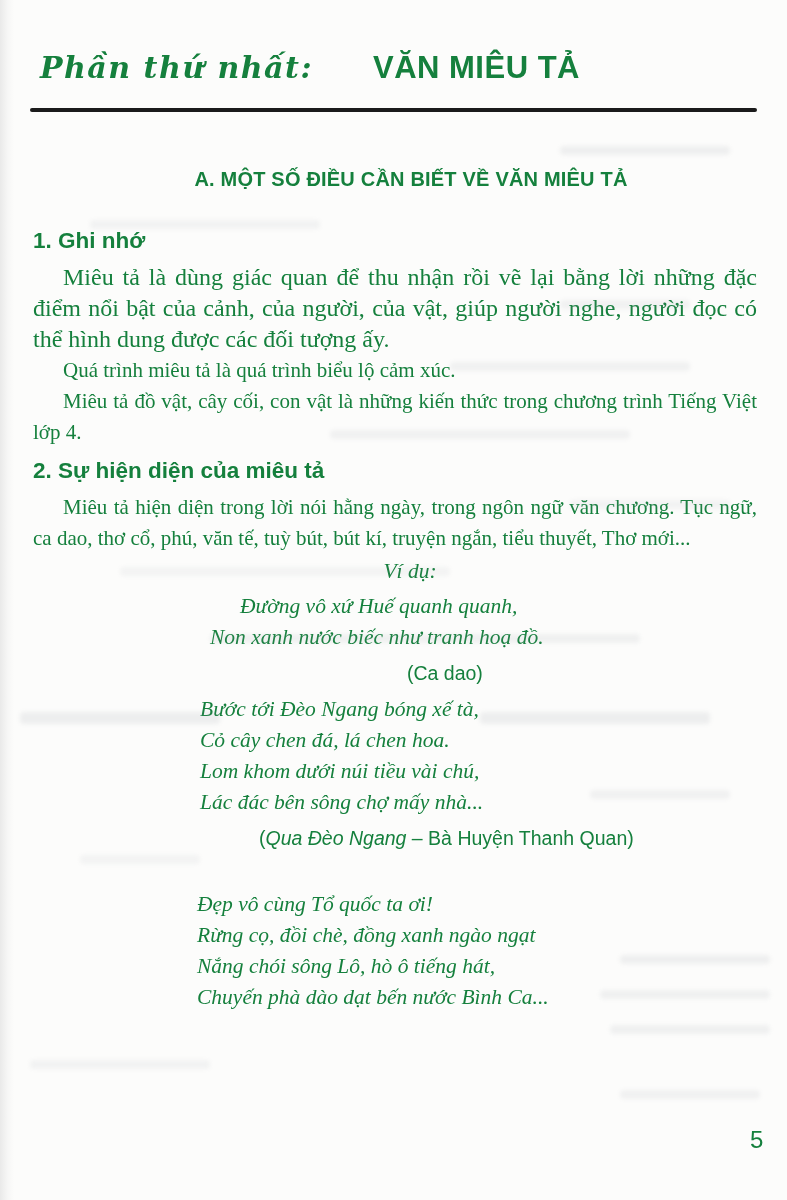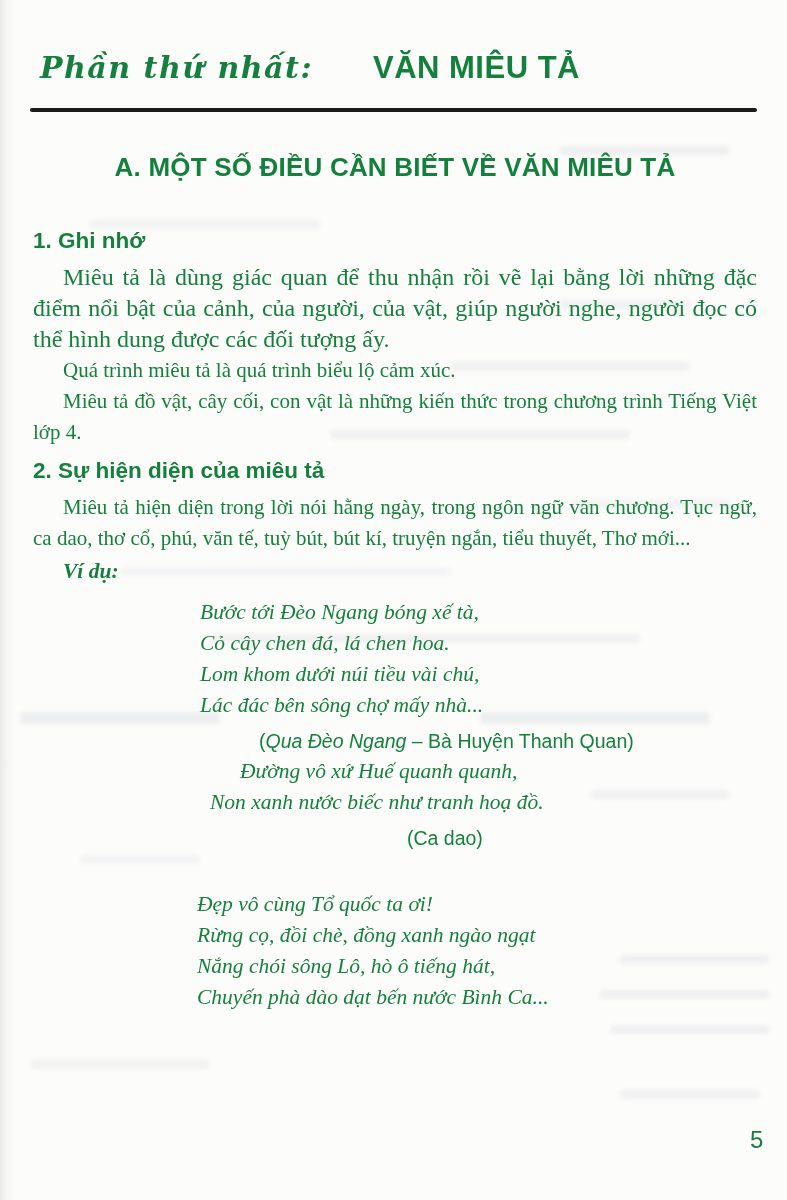--- a/index.html
+++ b/index.html
@@ -32,40 +32,40 @@
     font-weight:700; font-size:31px; letter-spacing:0.5px;
     margin-left:60px; white-space:nowrap;text-align:right;
   }
   .rule {
     position:absolute; top:108px; left:30px; width:727px; height:4px;
     background:#1b1b1b; border-radius:2px;
   }
   
   .title-a {
     position:absolute; top:152px; left:33px; width:724px;
-    margin:0; text-align:center;
+    margin:16px; text-align:center;
     font-family:"Liberation Sans", sans-serif;
-    font-weight:700; font-size:26px; letter-spacing:0.2px;
+    font-weight:700; font-size:20px; letter-spacing:0.2px;
   }
   
   .body {
     position:absolute; top:228px; left:33px; width:724px;
     font-size:21px; line-height:31px;
   }
   .h2 {
     font-family:"Liberation Sans", sans-serif;
     font-weight:700; font-size:22.5px; line-height:26px;
     margin:0 0 8px 0;
   }
   .h2.second { margin-top:10px; margin-bottom:8px; }
   .par { margin:0; text-align:justify; text-indent:30px; }
   .par.italic { font-size:24px; }
   .example {
     margin:2px 0 0 0; text-indent:30px;
-    font-style:italic; font-weight:bold; font-size:21.5px;
+    font-style:italic; font-weight:normal; font-size:21.5px;text-align:center;
   }
   
   .poem { margin:0; font-style:italic; font-size:21.5px; line-height:31px; }
   .poem-line { white-space:nowrap; }
   .poem-1 { margin-top:4px; }
   .poem-1 .l0 { padding-left:207px; }
   .poem-1 .l1 { padding-left:177px; }
   .poem-2 { margin-top:10px; }
   .poem-2 .poem-line { padding-left:167px; }
   .poem-3 { margin-top:40px; }
@@ -109,32 +109,32 @@
 
     <h2 class="h2">1. Ghi nhớ</h2>
     <p class="par italic">Miêu tả là dùng giác quan để thu nhận rồi vẽ lại bằng lời những đặc điểm nổi bật của cảnh, của người, của vật, giúp người nghe, người đọc có thể hình dung được các đối tượng ấy.</p>
     <p class="par">Quá trình miêu tả là quá trình biểu lộ cảm xúc.</p>
     <p class="par">Miêu tả đồ vật, cây cối, con vật là những kiến thức trong chương trình Tiếng Việt lớp 4.</p>
 
     <h2 class="h2 second">2. Sự hiện diện của miêu tả</h2>
     <p class="par">Miêu tả hiện diện trong lời nói hằng ngày, trong ngôn ngữ văn chương. Tục ngữ, ca dao, thơ cổ, phú, văn tế, tuỳ bút, bút kí, truyện ngắn, tiểu thuyết, Thơ mới...</p>
     <p class="example">Ví dụ:</p>
 
+    <div class="poem poem-1">
+      <div class="poem-line l0">Đường vô xứ Huế quanh quanh,</div>
+      <div class="poem-line l1">Non xanh nước biếc như tranh hoạ đồ.</div>
+      <div class="attr attr-1"><span>(Ca dao)</span><span class="t"></span><span></span></div>
+    </div>
+
     <div class="poem poem-2">
       <div class="poem-line">Bước tới Đèo Ngang bóng xế tà,</div>
       <div class="poem-line">Cỏ cây chen đá, lá chen hoa.</div>
       <div class="poem-line">Lom khom dưới núi tiều vài chú,</div>
       <div class="poem-line">Lác đác bên sông chợ mấy nhà...</div>
       <div class="attr attr-2"><span>(</span><span class="t">Qua Đèo Ngang</span><span> – Bà Huyện Thanh Quan)</span></div>
-    </div>
-
-    <div class="poem poem-1">
-      <div class="poem-line l0">Đường vô xứ Huế quanh quanh,</div>
-      <div class="poem-line l1">Non xanh nước biếc như tranh hoạ đồ.</div>
-      <div class="attr attr-1"><span>(Ca dao)</span><span class="t"></span><span></span></div>
     </div>
 
     <div class="poem poem-3">
       <div class="poem-line">Đẹp vô cùng Tổ quốc ta ơi!</div>
       <div class="poem-line">Rừng cọ, đồi chè, đồng xanh ngào ngạt</div>
       <div class="poem-line">Nắng chói sông Lô, hò ô tiếng hát,</div>
       <div class="poem-line">Chuyến phà dào dạt bến nước Bình Ca...</div>
     </div>
 
   </div>

